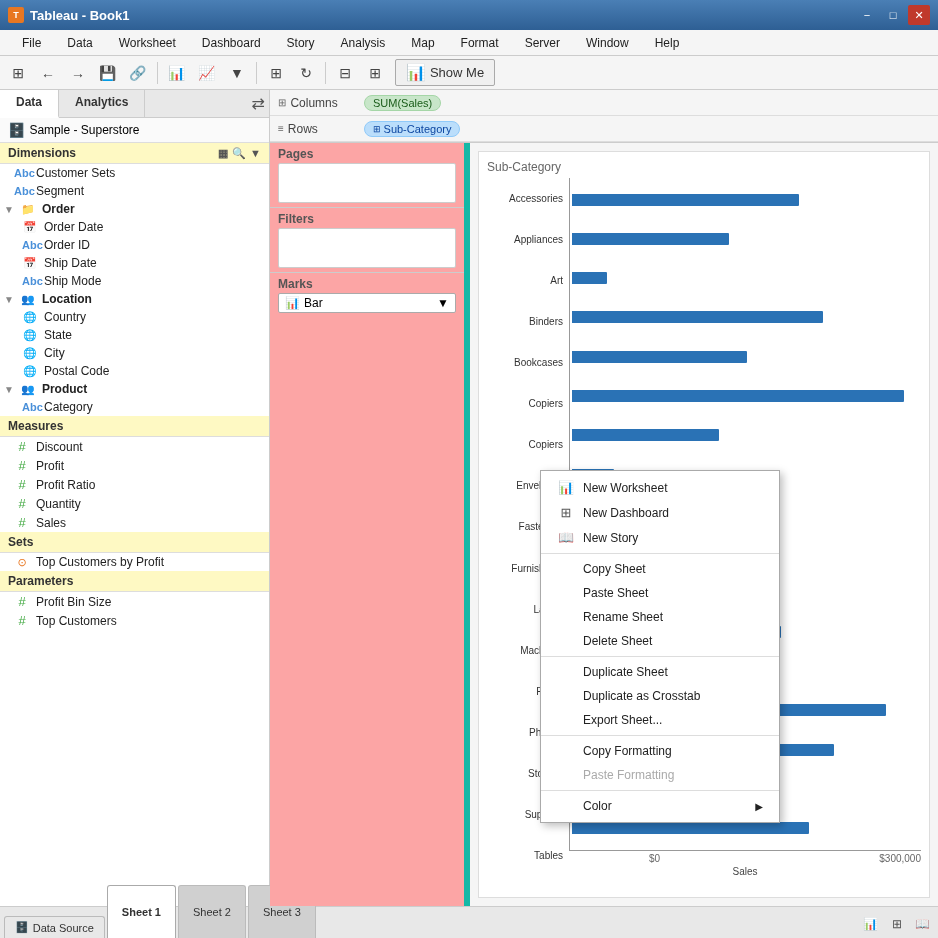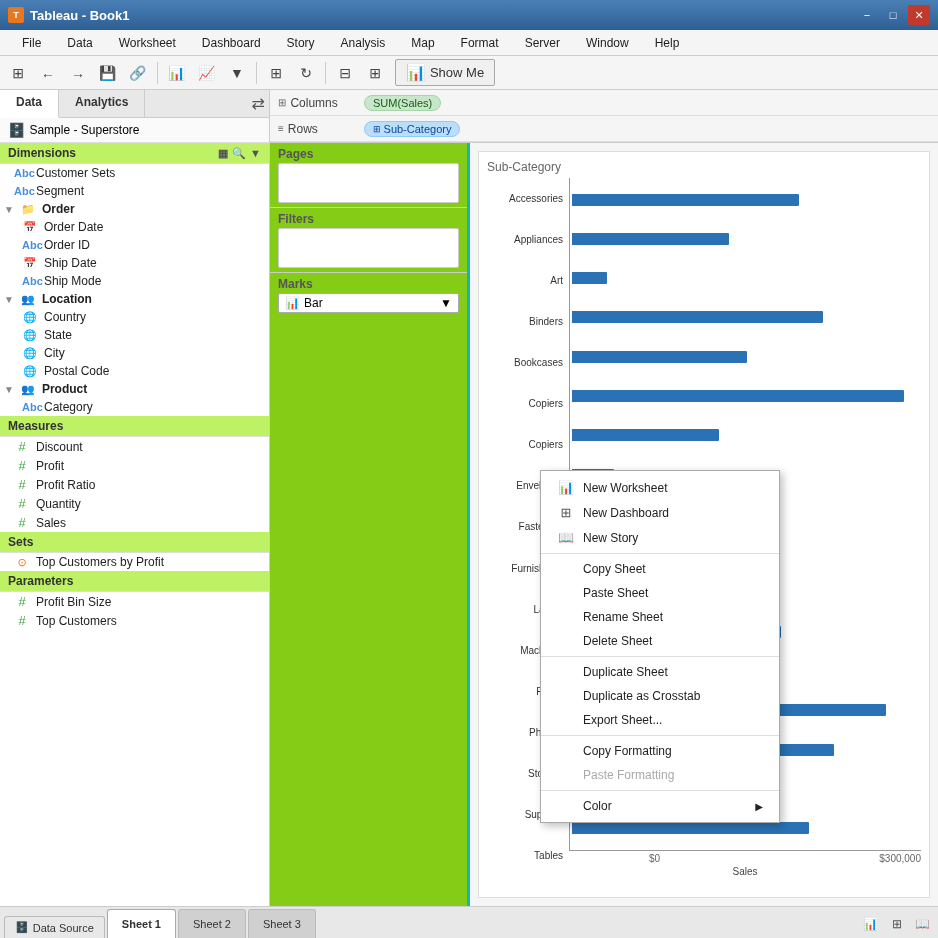--- a/index.html
+++ b/index.html
@@ -122,21 +122,21 @@
 
     
     .section-header {
       display: flex;
       align-items: center;
       justify-content: space-between;
       padding: 3px 8px;
       font-size: 12px;
       font-weight: bold;
       color: #333;
-      background: #bef264;
+      background: #fef9c3;
       border-bottom: 1px solid #ddd;
     }
     .section-header-icons { display: flex; gap: 4px; color: #555; font-size: 11px; }
 
     .dim-list {
       overflow-y: auto;
       flex: 1;
     }
     .dim-item {
       display: flex;
@@ -210,24 +210,24 @@
     }
     .shelf-pill.blue {
       background: #bbdefb;
       border-color: #90caf9;
       color: #0d47a1;
     }
 
     
     .left-shelves {
       width: 200px;
-      border-right: 3px solid #14b8a6;
+      border-right: 6px solid #14b8a6;
       display: flex;
       flex-direction: column;
-      background: #84cc16;
+      background: #fca5a5;
     }
     .mini-shelf {
       border-bottom: 1px solid #ccc;
       padding: 4px 8px;
     }
     .mini-shelf-title {
       font-size: 12px;
       color: #555;
       font-weight: bold;
       margin-bottom: 2px;
@@ -326,21 +326,21 @@
     .bottom-tabs {
       height: 32px;
       background: #e8e8e8;
       border-top: 1px solid #ccc;
       display: flex;
       align-items: flex-end;
       padding: 0 4px;
       gap: 2px;
     }
     .sheet-tab {
-      padding: 8px 14px;
+      padding: 20px 14px;
       background: #d0d0d0;
       border: 1px solid #bbb;
       border-bottom: none;
       border-radius: 3px 3px 0 0;
       font-size: 11px;
       cursor: pointer;
       color: #333;
     }
     .sheet-tab.active {
       background: #fff;

